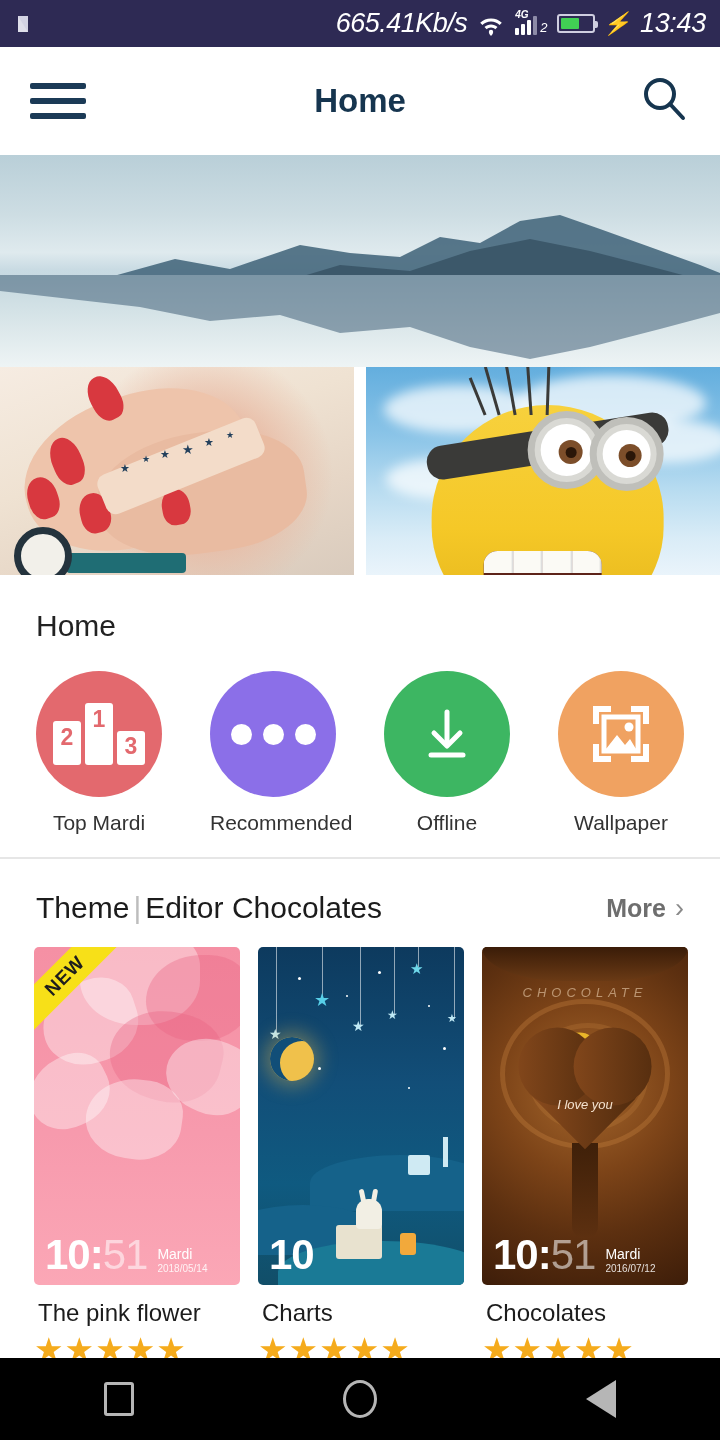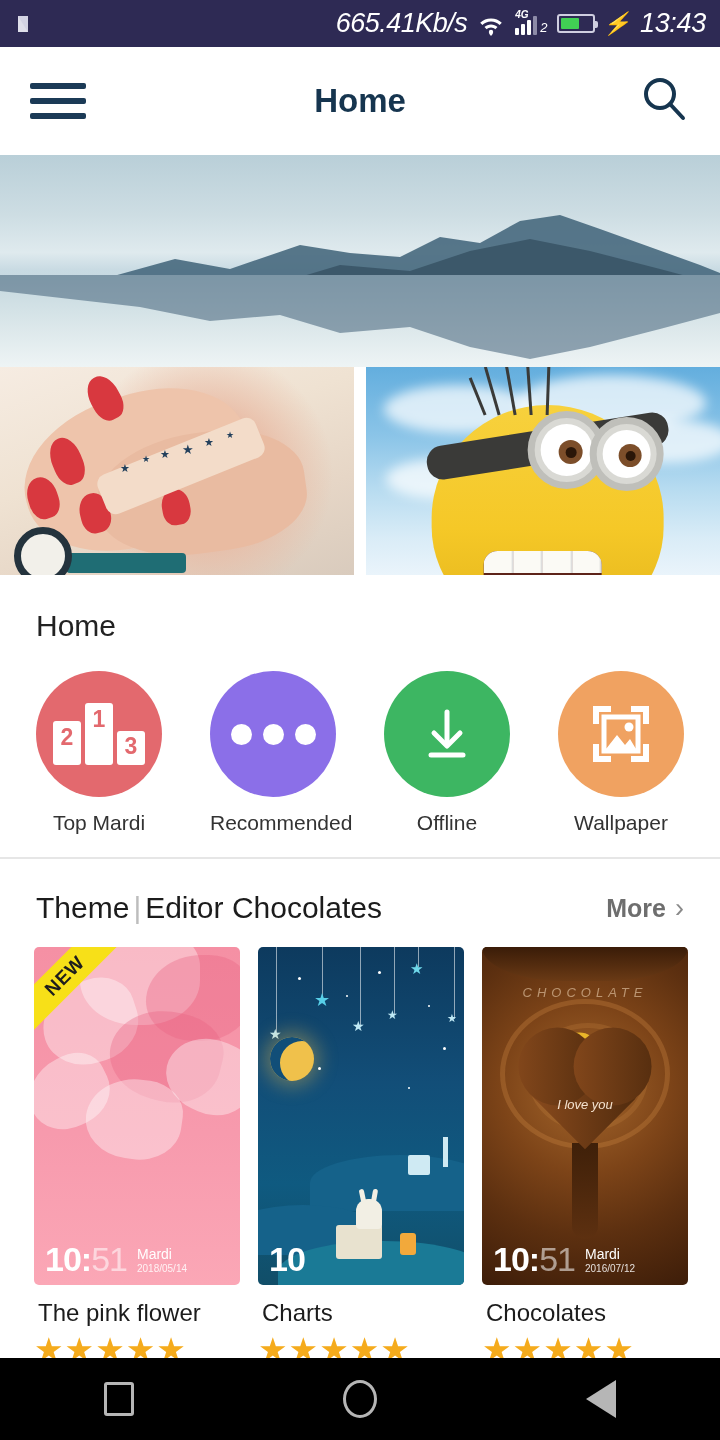--- a/index.html
+++ b/index.html
@@ -173,21 +173,21 @@
   .cards { display:flex; gap:18px; padding:0 34px; }
   .card { width:206px; cursor:pointer; }
   .thumb {
     width:206px; height:338px; border-radius:5px; position:relative;
     overflow:hidden;
   }
   .lock-time {
     position:absolute; left:11px; bottom:9px; display:flex; align-items:flex-end;
     gap:10px; color:#fff;
   }
-  .lt-big { font-size:34px; font-weight:700; line-height:1; letter-spacing:-1px; }
+  .lt-big { font-size:42px; font-weight:700; line-height:1; letter-spacing:-1px; }
   .lt-dim { color:rgba(255,255,255,.55); font-weight:400; }
   .lt-meta { line-height:1.15; padding-bottom:2px; }
   .lt-day { font-size:14px; }
   .lt-date { font-size:10px; opacity:.85; }
   .ribbon {
     position:absolute; top:13px; left:-32px; width:126px;
     background:#f7e018; color:#1d1d1d; font-weight:700; font-size:19px;
     text-align:center; transform:rotate(-45deg); padding:5px 0;
     letter-spacing:1px;
   }

